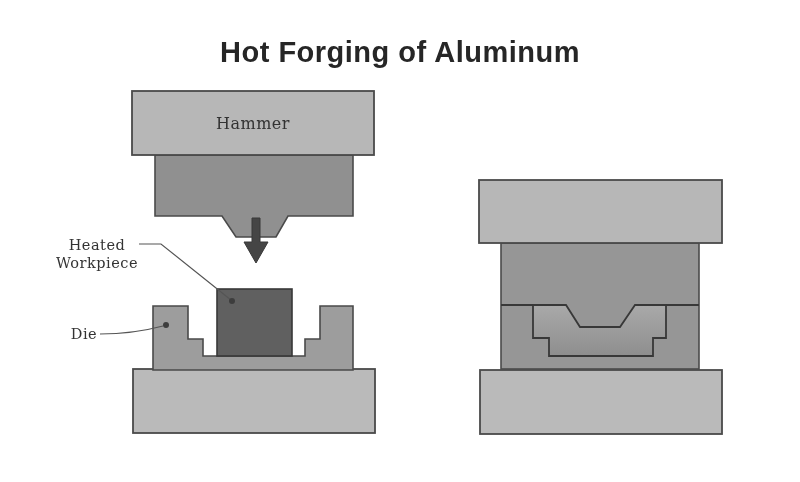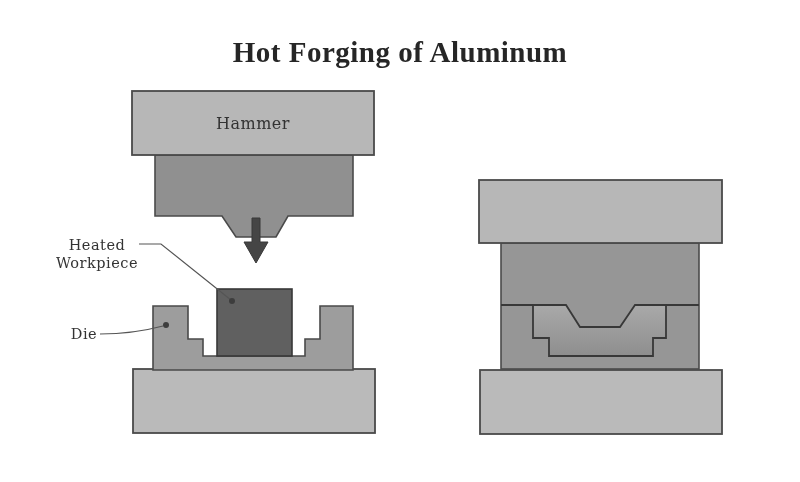--- a/index.html
+++ b/index.html
@@ -15,21 +15,21 @@
     overflow: hidden;
     font-family: "DejaVu Serif", serif;
   }
   .page-title {
     position: absolute;
     top: 36px;
     left: 0;
     width: 100%;
     margin: 0;
     text-align: center;
-    font-family: Liberation Serif, serif;
+    font-family: Liberation Sans, sans-serif;
     font-size: 29px;
     font-weight: 600;
     letter-spacing: 0.5px;
     color: #262626;
   }
   .diagram-svg {
     position: absolute;
     top: 0;
     left: 0;
   }

